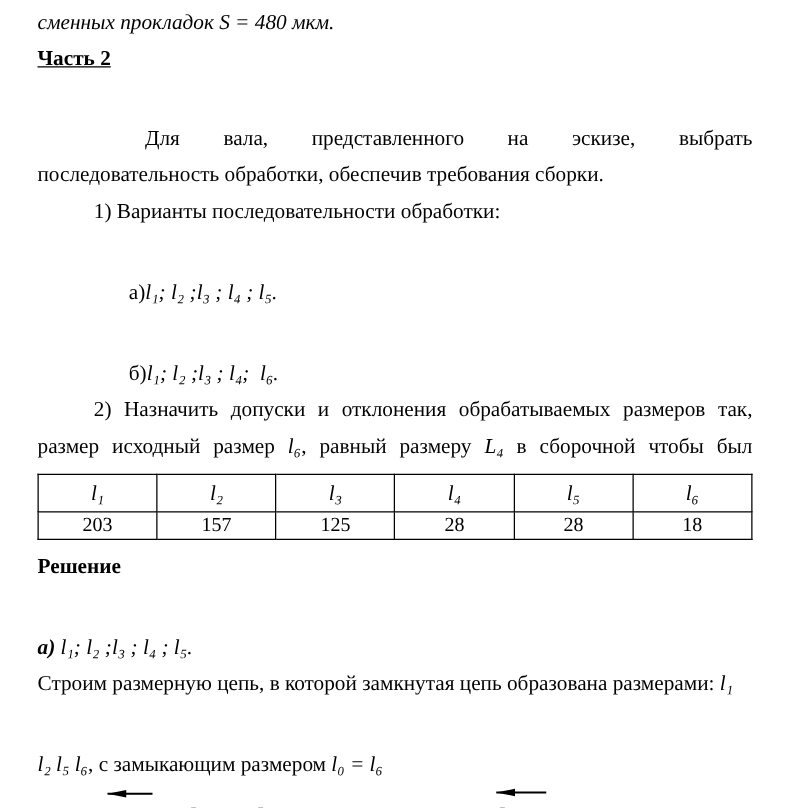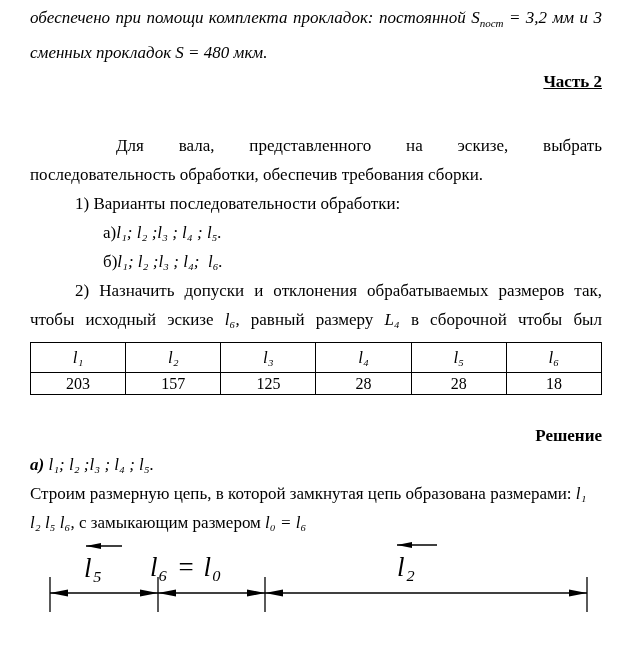--- a/index.html
+++ b/index.html
@@ -5,72 +5,71 @@
   html,body{margin:0;padding:0;}
   body{
     width:632px;height:646px;
     background:#ffffff;color:#000;
     font-family:"Liberation Serif", serif;
     font-size:17px;
     overflow:hidden;
   }
   .doc{padding:3px 30px 0 30px;}
   .line{line-height:29px;min-height:29px;}
-  .pre{white-space:pre-wrap;}
+  .pre{white-space:pre-wrap;margin-top:36px;}
   .just{text-align:justify;text-align-last:justify;}
-  .center{text-align:right;}
+  .center{text-align:left;}
   .ital{font-style:italic;}
   .mathit{font-style:italic;}
   .bold{font-weight:bold;}
   .underline{text-decoration:underline;}
   .ind1{text-indent:45px;}
   .ind2{text-indent:73px;}
   .ind3{text-indent:86px;margin-top:35px;}
   sub.smallsub{font-size:11px;font-style:italic;}
   table.data{
     border-collapse:collapse;width:100%;margin-top:8px;
     table-layout:fixed;
   }
   table.data td{
     border:1.5px solid #000;text-align:center;vertical-align:middle;
   }
   table.data tr.hdr td{height:27px;font-size:17px;}
   table.data tr.val td{height:19px;font-size:16px;}
-  .heading2{margin-top:26px;font-family:Liberation Serif, serif;}
+  .heading2{margin-top:6px;font-family:Liberation Serif, serif;}
   svg.diagram{display:block;}
   .dimlabel{
     font-family:"Liberation Serif","DejaVu Sans",serif;
     font-style:italic;font-size:27px;letter-spacing:1px;
     fill:#000;
   }
 </style>
 </head>
 <body>
 
 <div class="doc">
 
-  <div class="line just"><span class="ital">обеспечено при помощи комплекта прокладок: постоянной S</span><sub class="smallsub">пост</sub><span class="ital"> = 3,2 мм и 3</span></div>
 
   <div class="line ital">сменных прокладок S = 480 мкм.</div>
 
   <div class="line center"><span class="bold underline">Часть 2</span></div>
 
   <div class="line just ind3">Для вала, представленного на эскизе, выбрать</div>
   <div class="line">последовательность обработки, обеспечив требования сборки.</div>
 
 
   <div class="line ind1">1) Варианты последовательности обработки:</div>
 
   <div class="line ind2 pre"><span>а)</span><span class="mathit">l₁; l₂ ;l₃ ; l₄ ; l₅.</span></div>
 
   <div class="line ind2 pre"><span>б)</span><span class="mathit">l₁; l₂ ;l₃ ; l₄;  l₆.</span></div>
 
   <div class="line just ind1">2) Назначить допуски и отклонения обрабатываемых размеров так,</div>
 
-  <div class="line just"><span>чтобы исходный эскизе </span><span class="mathit">l₆</span><span>, равный размеру </span><span class="mathit">L₄</span><span> в сборочной чтобы был</span></div>
+  <div class="line just"><span>размер исходный размер </span><span class="mathit">l₆</span><span>, равный размеру </span><span class="mathit">L₄</span><span> в сборочной чтобы был</span></div>
 
 
 
   <table class="data">
     <tbody>
         <tr class="hdr">
       <td class="mathit">l₁</td>
       <td class="mathit">l₂</td>
       <td class="mathit">l₃</td>
       <td class="mathit">l₄</td>

